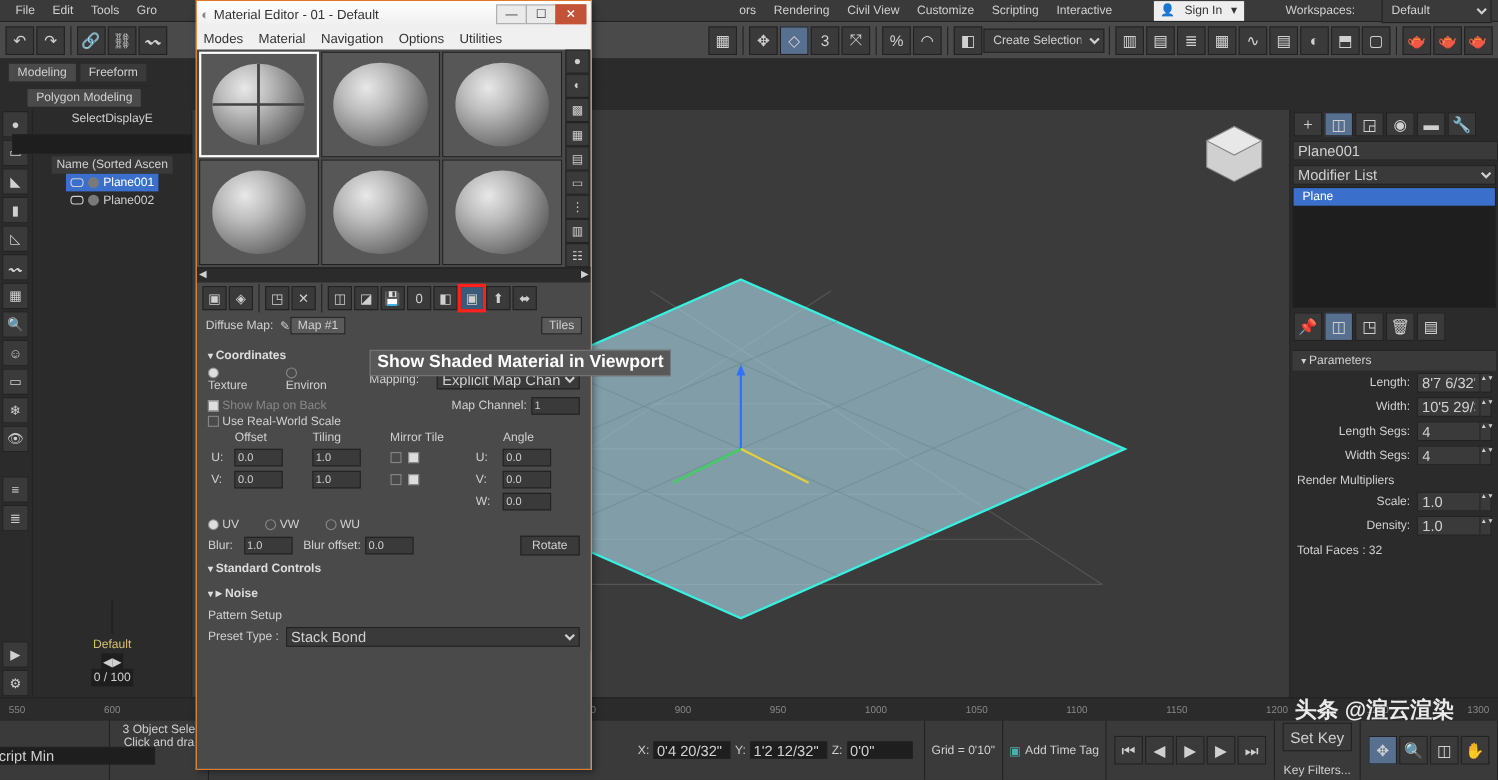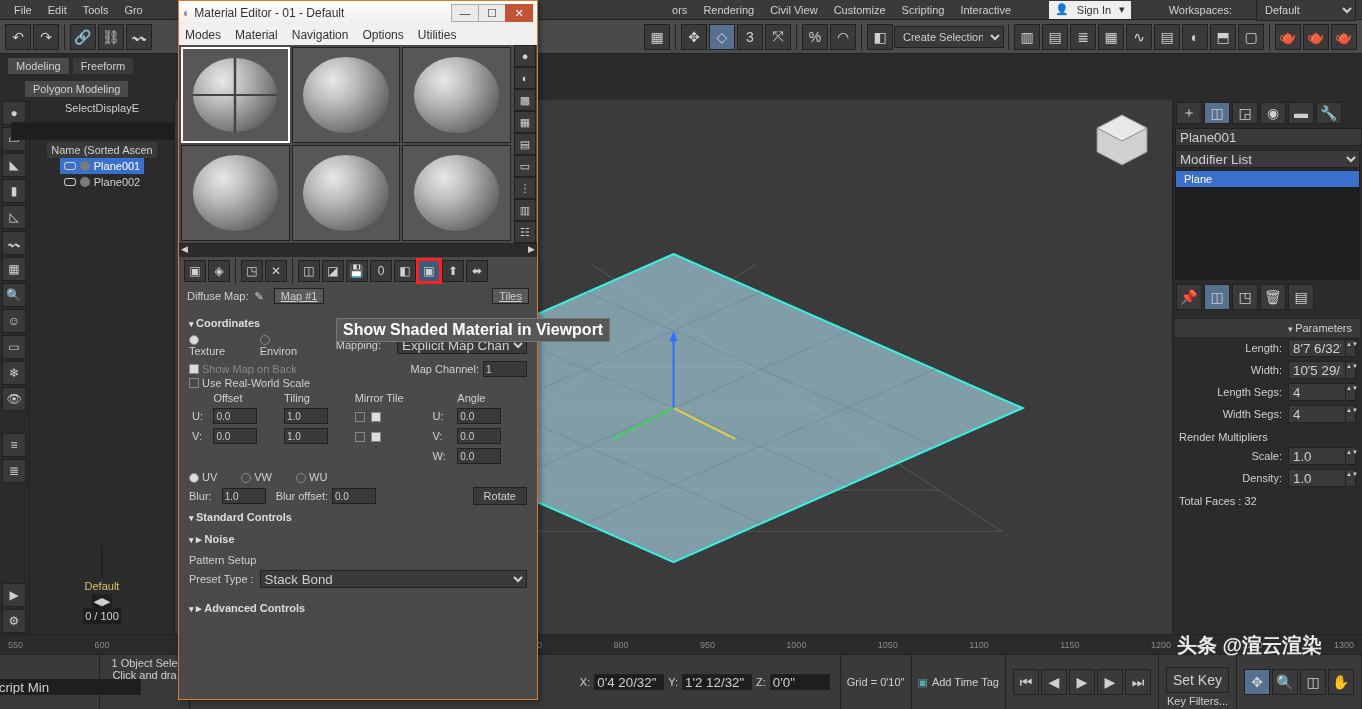--- a/index.html
+++ b/index.html
@@ -69,21 +69,21 @@
   .right-panel {
     width:190px; background:var(--bg-dark); border-left:1px solid var(--border);
     display:flex;flex-direction:column;padding:2px;
   }
   .right-tabs{ height:22px;display:flex;}
   .right-tabs .tbtn{ width:26px;height:22px;}
   .right-panel input[type=text]{ background:var(--bg);border:1px solid var(--border);color:var(--text);height:18px;padding:0 4px;}
   .right-panel select{ background:var(--bg);border:1px solid var(--border);color:var(--text);height:18px;width:100%;}
   .mod-stack{ height:110px;background:var(--bg-vdark);border:1px solid var(--border);margin-top:2px;}
   .mod-stack .item{ background:var(--accent-sel);color:#fff;padding:2px 8px;}
-  .rollout-head{ background:var(--bg);padding:3px 8px;border-top:1px solid var(--border);margin-top:8px;text-align:right;}
+  .rollout-head{ background:var(--bg);padding:3px 8px;border-top:1px solid var(--border);margin-top:8px;}
   .rollout-head::before{content:"▾ ";font-size:9px;}
   .param-row{ display:flex;align-items:center;padding:2px 4px;justify-content:flex-end;}
   .param-row label{ flex:1;text-align:right;padding-right:6px;color:var(--text);}
   .spin{ display:flex;align-items:center;}
   .spin input{ width:58px;}
   .spin .arrows{ width:10px;height:18px;display:flex;flex-direction:column;font-size:6px;line-height:9px;text-align:center;background:var(--bg);border:1px solid var(--border);border-left:0;}
 
   
   .timeline{ height:20px;background:var(--bg-dark);border-top:1px solid var(--border);position:relative;}
   .status{ height:55px;background:var(--bg);display:flex;border-top:1px solid var(--border);}
@@ -114,21 +114,21 @@
     background: linear-gradient(0deg,transparent 48%,#444 49%,#444 51%,transparent 52%),
                linear-gradient(90deg,transparent 48%,#444 49%,#444 51%,transparent 52%);
     border-radius:50%;}
   .slot-side{ width:24px;display:flex;flex-direction:column;}
   .slot-side .tbtn{width:22px;height:22px;background:var(--bg);border:1px solid var(--border);font-size:11px;}
   .mat-scroll{height:14px;background:var(--bg-dark);border-top:1px solid var(--border);display:flex;justify-content:space-between;padding:0 2px;font-size:9px;}
   .mat-tool{ height:28px;background:var(--bg-light);display:flex;align-items:center;padding:0 4px;}
   .mat-tool .tbtn{ width:22px;height:22px;background:var(--bg);margin:0 1px;display:flex;align-items:center;justify-content:center;font-size:12px;}
   .mat-tool .tbtn.hilite{ outline:3px solid #ff2020; outline-offset:-1px; background:#3b5978;}
   .mat-map{ padding:3px 8px;display:flex;align-items:center;background:var(--bg-light);}
-  .mat-map .field{ background:#5a5a5a;border:1px solid var(--border);padding:1px 6px;margin-left:10px;text-decoration:underline;}
+  .mat-map .field{ background:#5a5a5a;border:1px solid var(--border);padding:1px 6px;margin-left:0;}
   .tooltip{ position:absolute;left:336px;top:318px;background:#585858;color:#fff;border:1px solid #777;padding:2px 6px;font-size:16px;z-index:30;font-weight:bold;}
   .mat-roll{ padding:4px 10px;background:var(--bg-light);}
   .mat-roll h4{ margin:6px 0 4px;font-size:11px;font-weight:bold;color:#ddd;}
   .mat-roll h4::before{content:"▾ ";font-size:9px;}
   .mat-roll .radiog{ display:flex;align-items:center;}
   .mat-roll .radiog span{ margin-right:12px;}
   .mat-roll .radiog .r{ width:10px;height:10px;border-radius:50%;border:1px solid #888;display:inline-block;margin-right:3px;vertical-align:middle;}
   .mat-roll .radiog .r.on{ background:#ddd;}
   .mat-roll .chk{ width:10px;height:10px;border:1px solid #888;display:inline-block;margin-right:3px;vertical-align:middle;}
   .mat-roll .chk.on{ background:#ddd;}
@@ -400,21 +400,21 @@
     <span>1200</span>
     <span>1250</span>
   <span>1300</span>
 </div>
 <div class="status">
   <div class="slot col" style="width:100px;">
     <div style="height:18px;background:#c29696;margin:2px"></div>
     <input type="text" style="margin: 0px 2px;" value="MAXScript Min">
   </div>
   <div class="slot col" style="width:90px;">
-    <span>1 Object Sele</span>
+    <span>3 Object Sele</span>
     <span>Click and dra</span>
   </div>
   <div class="spacer"></div>
   <div class="slot">
     <span>X:</span>
     <input type="text" style="width: 70px; margin: 0px 4px;" value="0'4 20/32&quot;">
     <span>Y:</span>
     <input type="text" style="width: 70px; margin: 0px 4px;" value="1'2 12/32&quot;">
     <span>Z:</span>
     <input type="text" style="width: 60px; margin: 0px 4px;" value="0'0&quot;">
@@ -424,21 +424,21 @@
     <span style="color:#5aa">▣</span>
     <span style="margin-left:4px">Add Time Tag</span>
   </div>
   <div class="slot row">
     <div class="tbtn">⏮</div>
     <div class="tbtn">◀</div>
     <div class="tbtn">▶</div>
     <div class="tbtn">▶</div>
     <div class="tbtn">⏭</div>
   </div>
-  <div class="slot col" style="justify-content:flex-end">
+  <div class="slot col" style="justify-content:space-between">
     <div class="tbtn" style="width:auto;padding:0 6px">Set Key</div>
     <div style="margin-top:2px">Key Filters...</div>
   </div>
   <div class="slot row">
     <div class="tbtn active">✥</div>
     <div class="tbtn">🔍</div>
     <div class="tbtn">◫</div>
     <div class="tbtn">✋</div>
   </div>
 </div>
@@ -632,19 +632,18 @@
 
       <h4>Standard Controls</h4>
 
       <h4 style="margin-top:10px">▸ <span>Noise</span></h4>
       <div style="padding:4px 0">Pattern Setup</div>
       <div class="row">
         <span>Preset Type :</span>
         <select style="flex:1;margin-left:6px"><option>Stack Bond</option></select>
       </div>
 
-      <h4 style="margin-top:14px">▸ <span>Advanced Controls</span></h4>
     </div>
   </div>
 </div>
 
 <div class="tooltip">Show Shaded Material in Viewport</div>
 <div class="watermark">头条 @渲云渲染</div>
 
 </body></html>

